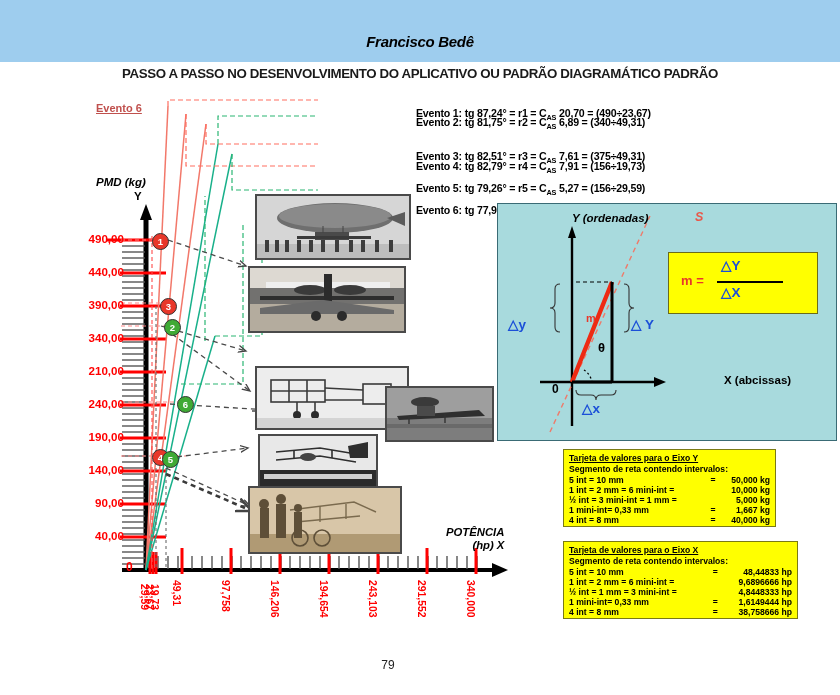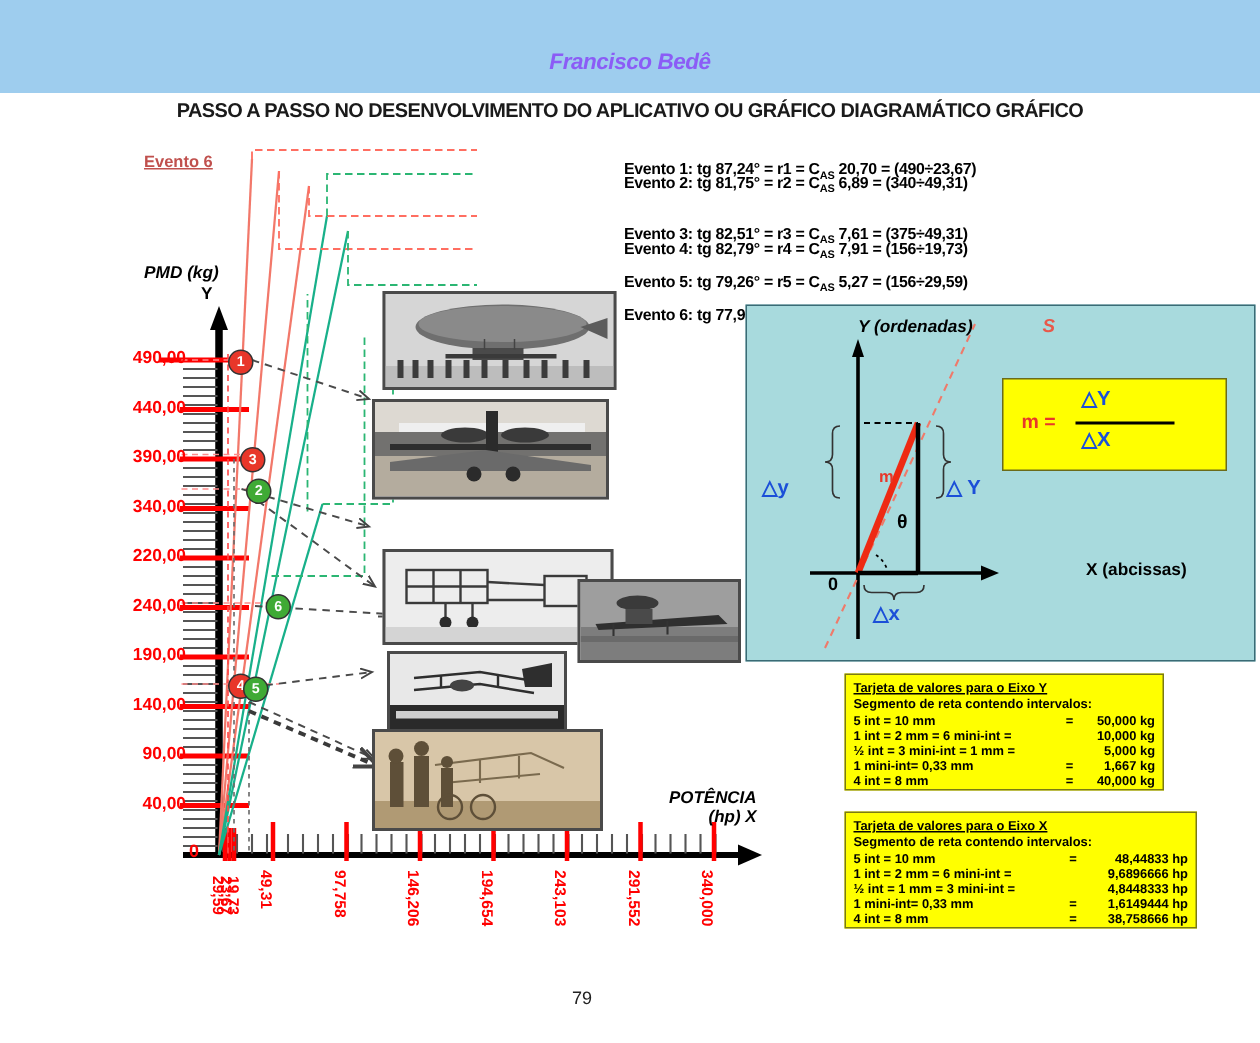--- a/index.html
+++ b/index.html
@@ -1,21 +1,21 @@
 <!DOCTYPE html>
 <html><head>
 <meta charset="utf-8">
 <style>
   html,body{margin:0;padding:0;background:#fff;}
   body{width:840px;height:695px;position:relative;overflow:hidden;
        font-family:"Liberation Sans", sans-serif;}
 
   .band{position:absolute;left:0;top:0;width:840px;height:62px;background:#9ecdee;}
   .band-title{position:absolute;left:0;top:33px;width:840px;text-align:center;
-     font-style:italic;font-weight:bold;font-size:15px;color:#8b5cf6;letter-spacing:-0.3px;}
+     font-style:italic;font-weight:bold;font-size:15px;color:#000000;letter-spacing:-0.3px;}
 
   .doc-title{position:absolute;left:0;top:66px;width:840px;text-align:center;
      font-weight:bold;font-size:13.3px;color:#1a1a1a;letter-spacing:-0.4px;}
 
   
   #chart{position:absolute;left:0;top:86px;width:840px;height:560px;}
   svg.layer{position:absolute;left:0;top:0;width:840px;height:560px;overflow:visible;}
 
   
   .ev-line{position:absolute;font-size:10.6px;font-weight:bold;color:#000;
@@ -82,21 +82,21 @@
   .card td.c3{text-align:right;}
 
   .pageno{position:absolute;left:0;top:658px;width:776px;text-align:center;
      font-size:12px;color:#222;}
 </style>
 </head>
 <body>
 
 <div class="band"></div>
 <div class="band-title">Francisco Bedê</div>
-<div class="doc-title">PASSO A PASSO NO DESENVOLVIMENTO DO APLICATIVO OU GRÁFICO DIAGRAMÁTICO  GRÁFICO</div>
+<div class="doc-title">PASSO A PASSO NO DESENVOLVIMENTO DO APLICATIVO OU PADRÃO DIAGRAMÁTICO  PADRÃO</div>
 
 <div id="chart">
 
   <svg class="layer" viewBox="0 0 840 560">
     <defs>
       <marker id="arrBlack" markerWidth="7" markerHeight="7" refX="5" refY="3" orient="auto">
         <path d="M0,0 L6,3 L0,6 z" fill="#000"></path>
       </marker>
       <marker id="arrGray" markerWidth="8" markerHeight="8" refX="6" refY="3" orient="auto">
         <path d="M0,0.4 L6,3 L0,5.6" fill="none" stroke="#444" stroke-width="1"></path>
@@ -292,21 +292,21 @@
       <div class="ytick-wrap" style="top: 179px;">
         <div class="ytick-lab">440,00</div>
       </div>
       <div class="ytick-wrap" style="top: 212px;">
         <div class="ytick-lab">390,00</div>
       </div>
       <div class="ytick-wrap" style="top: 245px;">
         <div class="ytick-lab">340,00</div>
       </div>
       <div class="ytick-wrap" style="top: 278px;">
-        <div class="ytick-lab">220,00</div>
+        <div class="ytick-lab">210,00</div>
       </div>
       <div class="ytick-wrap" style="top: 311px;">
         <div class="ytick-lab">240,00</div>
       </div>
       <div class="ytick-wrap" style="top: 344px;">
         <div class="ytick-lab">190,00</div>
       </div>
       <div class="ytick-wrap" style="top: 377px;">
         <div class="ytick-lab">140,00</div>
       </div>

